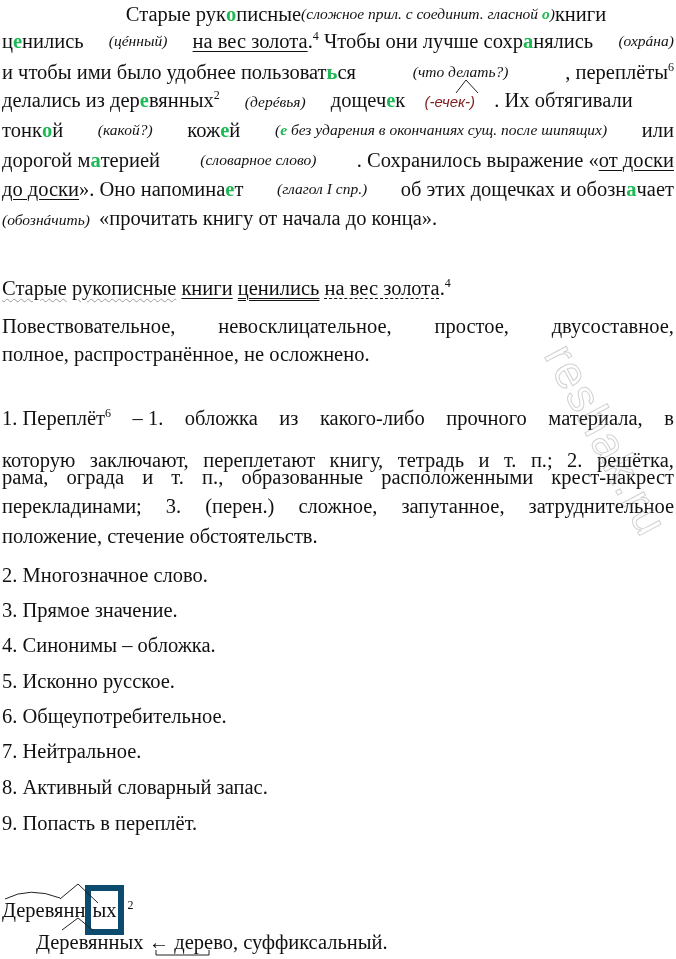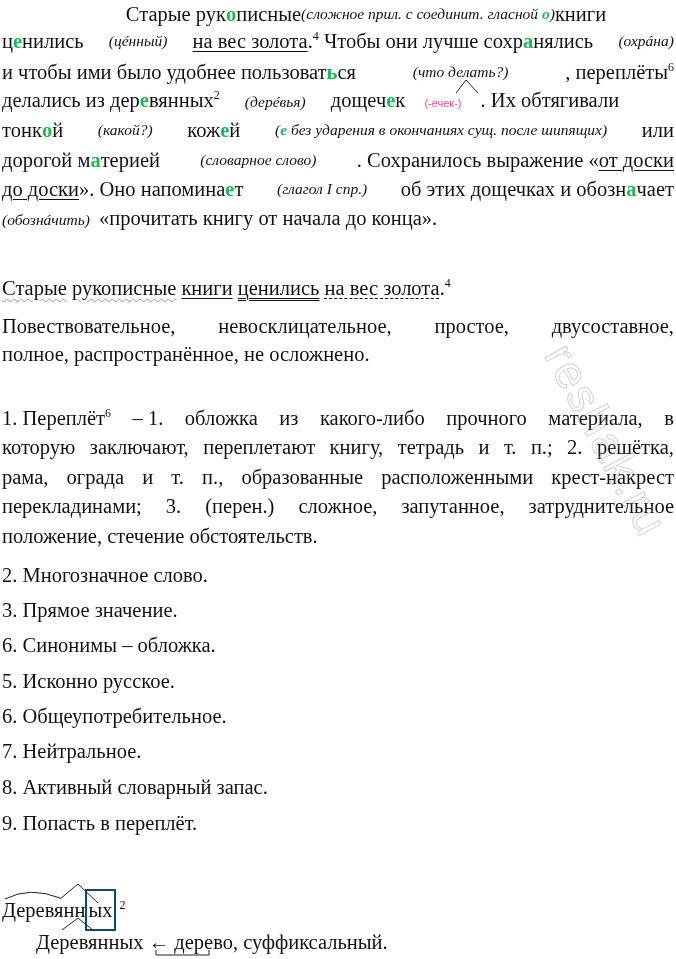--- a/index.html
+++ b/index.html
@@ -12,29 +12,29 @@
   .page { position: absolute; left: 0; top: 0; width: 676px; }
   .line { position: absolute; left: 2px; right: 2px; white-space: nowrap; line-height: 24px; }
   .just { display: flex; justify-content: space-between; }
   .note { font-style: italic; font-size: 15.5px; }
   .g { color: #1db954; font-weight: bold; }
   .ul { text-decoration: underline; text-underline-offset: 3px; text-decoration-thickness: 1px; }
   .wavy { text-decoration: underline wavy #9a9a9a; text-decoration-thickness: 1px; text-underline-offset: 3px; }
   .dbl { text-decoration: underline double; text-underline-offset: 3px; text-decoration-thickness: 1px; }
   .dash { text-decoration: underline dashed; text-underline-offset: 3px; text-decoration-thickness: 1px; }
   sup { font-size: 12px; vertical-align: super; line-height: 0; }
-  .ending { font-size: 11px; color: #ec4899; position: relative; font-family: "Liberation Sans", sans-serif; }
+  .ending { font-style: italic; font-size: 15px; color: #7f1d1d; position: relative; font-family: "Liberation Sans", sans-serif; }
   .watermark {
     position: absolute; left: 470px; top: 400px; width: 220px; height: 120px;
     transform: rotate(62deg); color: rgba(150,150,150,0.35);
     font-family: "Liberation Sans", sans-serif; font-size: 46px; letter-spacing: 2px;
     -webkit-text-stroke: 1px rgba(150,150,150,0.45); color: transparent;
     pointer-events: none;
   }
-  .morph-box { border: 2px solid #0c4a6e; padding: 8px 1px; margin-top: 27px; }
+  .morph-box { border: 6px solid #0c4a6e; padding: 8px 1px; margin-top: 27px; }
   .svgover { position: absolute; left: 0; top: 0; overflow: visible; pointer-events: none; }
 </style>
 </head>
 <body>
 
 <div class="page">
 
   <div class="line just" style="top:2px; left:58px;justify-content:center;">
     <span><span>Старые рук</span><span class="g">о</span><span>писные</span></span>
     <span class="note"><span>(сложное прил. с соединит. гласной </span><span class="g">о</span><span>)</span></span>
@@ -109,21 +109,21 @@
   <div class="line just" style="top:406px;">
     <span><span>1. Переплёт</span><sup>6</sup></span>
     <span>– 1.</span>
     <span>обложка</span>
     <span>из</span>
     <span>какого-либо</span>
     <span>прочного</span>
     <span>материала,</span>
     <span>в</span>
   </div>
-  <div class="line just" style="top:435px;">
+  <div class="line just" style="top:448px;">
     <span>которую</span>
     <span>заключают,</span>
     <span>переплетают</span>
     <span>книгу,</span>
     <span>тетрадь</span>
     <span>и</span>
     <span>т.</span>
     <span>п.;</span>
     <span>2.</span>
     <span>решётка,</span>
@@ -143,21 +143,21 @@
     <span>3.</span>
     <span>(перен.)</span>
     <span>сложное,</span>
     <span>запутанное,</span>
     <span>затруднительное</span>
   </div>
   <div class="line" style="top:524px;">положение, стечение обстоятельств.</div>
 
   <div class="line" style="top:563px;">2. Многозначное слово.</div>
   <div class="line" style="top:598px;">3. Прямое значение.</div>
-  <div class="line" style="top:633px;">6. Синонимы – обложка.</div>
+  <div class="line" style="top:633px;">4. Синонимы – обложка.</div>
   <div class="line" style="top:669px;">5. Исконно русское.</div>
   <div class="line" style="top:704px;">6. Общеупотребительное.</div>
   <div class="line" style="top:739px;">7. Нейтральное.</div>
   <div class="line" style="top:775px;">8. Активный словарный запас.</div>
   <div class="line" style="top:811px;">9. Попасть в переплёт.</div>
 
   <div class="line" style="top:898px;">
     <span>Деревянн</span><span class="morph-box">ых</span><sup style="margin-left:4px;">2</sup>
   </div>
   <div class="line" style="top:930px;margin-left:34px;">

